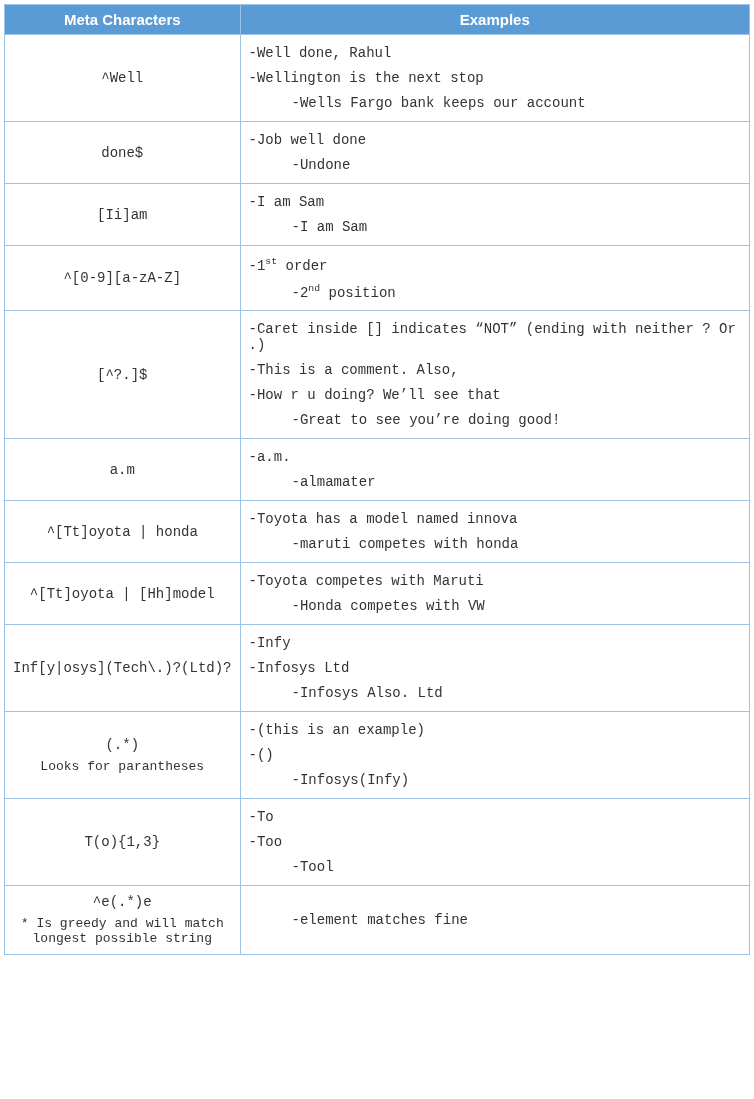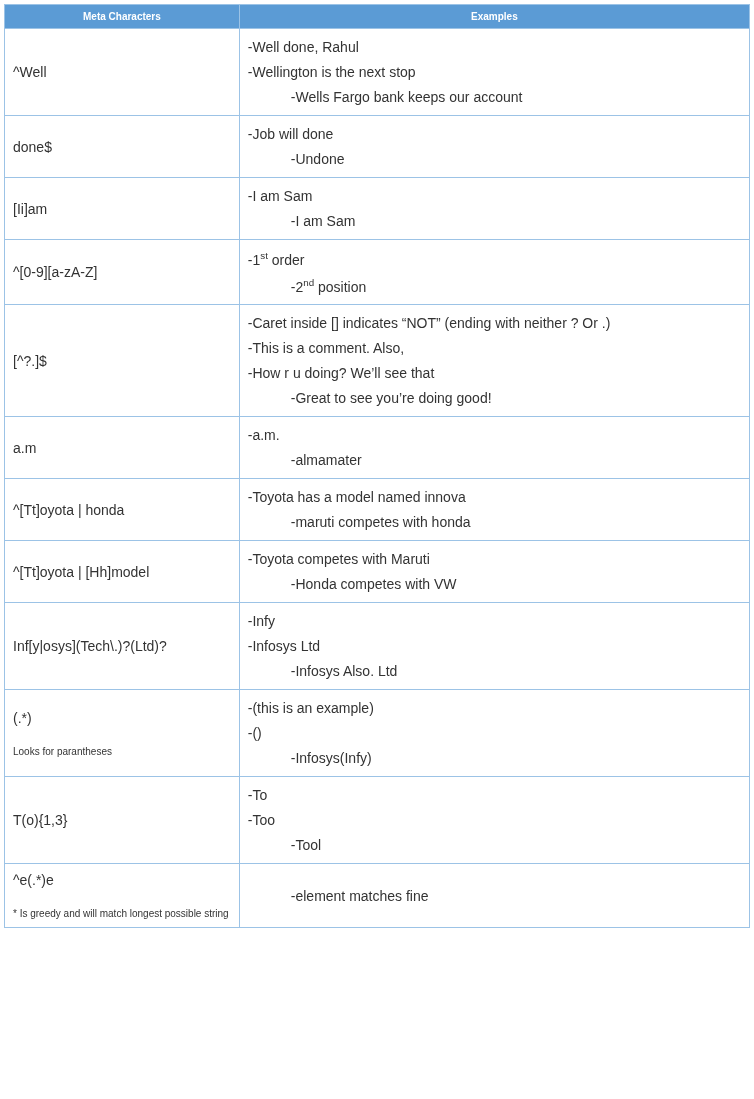--- a/index.html
+++ b/index.html
@@ -14,47 +14,48 @@
       border-collapse: collapse;
       width: 746px;
     }
     th {
       background: #5b9bd5;
       color: #fff;
       font-weight: bold;
       padding: 6px 8px;
       border: 1px solid #9cc3e6;
       text-align: center;
-      font-size: 10px;
+      font-size: 15px;
     }
     th.col1 {
       width: 228px;
     }
     th.col2 {
       width: 518px;
     }
     td {
       border: 1px solid #9cc3e6;
       padding: 8px 8px;
       vertical-align: middle;
+      font-family: Liberation Mono, monospace;
     }
     td.pattern {
-      text-align: left;
+      text-align: center;
       vertical-align: middle;
     }
     td.examples {
       text-align: left;
     }
     .pattern-main {
       display: block;
     }
     .pattern-note {
       display: block;
-      margin-top: 20px;
-      font-size: 10px;
+      margin-top: 6px;
+      font-size: 13px;
     }
     .ex-line {
       display: block;
       margin: 9px 0;
     }
     .ex-line:first-child {
       margin-top: 2px;
     }
     .ex-line:last-child {
       margin-bottom: 2px;
@@ -84,21 +85,21 @@
           <span class="ex-line">-Well done, Rahul</span>
           <span class="ex-line">-Wellington is the next stop</span>
           <span class="ex-line">-Wells Fargo bank keeps our account</span>
         </td>
       </tr>
       <tr>
         <td class="pattern">
           <span class="pattern-main">done$</span>
         </td>
         <td class="examples">
-          <span class="ex-line">-Job will done</span>
+          <span class="ex-line">-Job well done</span>
           <span class="ex-line">-Undone</span>
         </td>
       </tr>
       <tr>
         <td class="pattern">
           <span class="pattern-main">[Ii]am</span>
         </td>
         <td class="examples">
           <span class="ex-line">-I am Sam</span>
           <span class="ex-line">-I am Sam</span>

